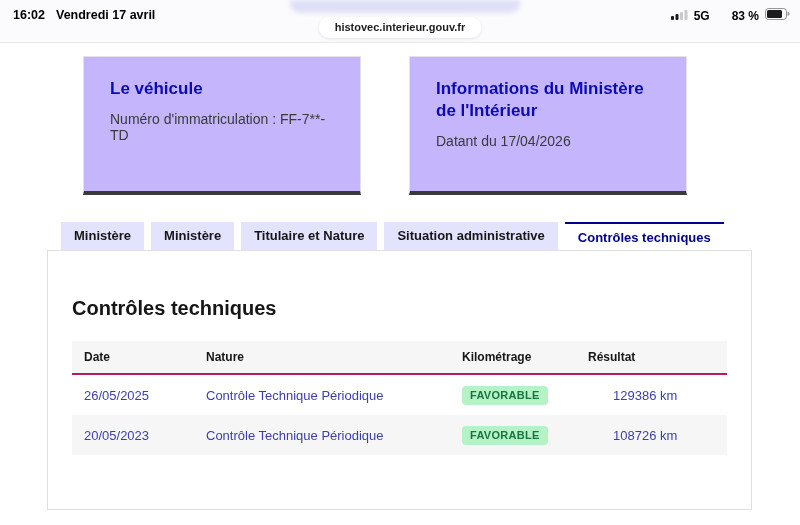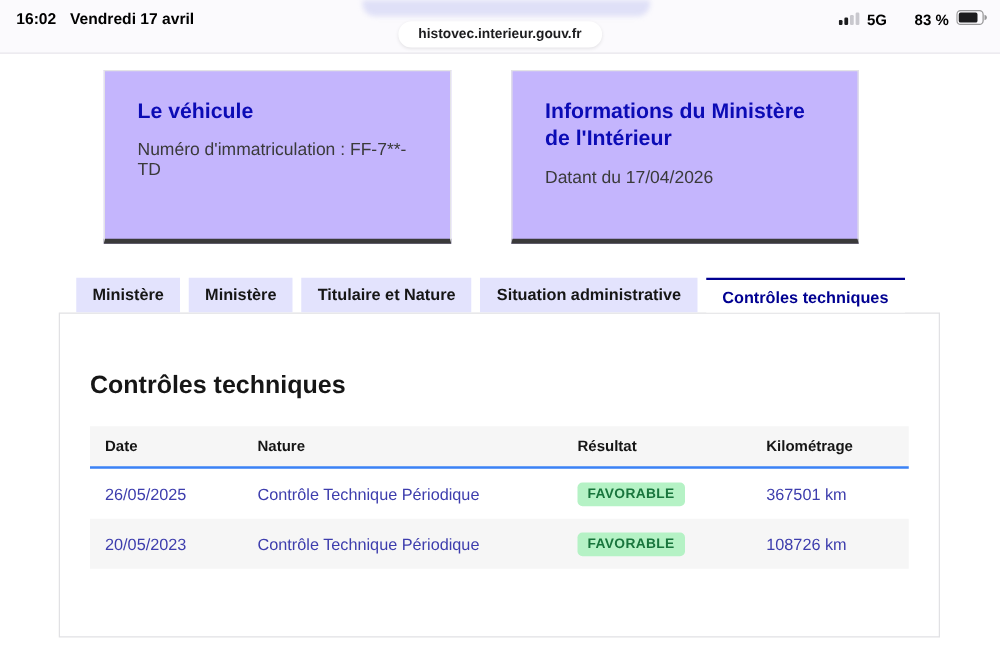--- a/index.html
+++ b/index.html
@@ -43,21 +43,21 @@
          font-family:"Liberation Sans", sans-serif; }
   .tab.active { background:#fff; color:#000091; border-top:2px solid #000091;
                 height:29px; line-height:26px; position:relative; z-index:3; }
   .panel { position:absolute; top:28px; left:0; right:0; bottom:0; background:#fff;
            border:1px solid #e1e1e4; padding:46px 24px 0; }
   .panel-heading { font-size:20px; font-weight:700; color:#161616; margin-bottom:21px; }
 
   
   .tbl { width:100%; }
   .tr { display:flex; align-items:center; }
-  .thead { background:#f6f6f6; height:34px; border-bottom:2px solid #3b82f6;
+  .thead { background:#f6f6f6; height:34px; border-bottom:2px solid #be185d;
            font-size:12px; font-weight:700; color:#161616;align-items:center; }
   .trow { height:40px; font-size:13px; color:#3d3dad; }
   .trow.alt { background:#f6f6f6; }
   .cell { padding-left:12px; }
   .col-date { width:122px; }
   .col-nature { flex:1; }
   .col-res { width:151px; }
   .col-km { width:126px; }
   .badge { display:inline-block; background:#b5f2c5; color:#18753c;
            font-size:11px; font-weight:700; letter-spacing:.3px;
@@ -116,31 +116,31 @@
 
   </div>
 
   <div class="panel">
     <div class="panel-heading">Contrôles techniques</div>
 
     <div class="tbl">
       <div class="tr thead">
         <div class="cell col-date">Date</div>
         <div class="cell col-nature">Nature</div>
+        <div class="cell col-km">Kilométrage</div>
         <div class="cell col-res">Résultat</div>
-        <div class="cell col-km">Kilométrage</div>
       </div>
 
       <div class="tr trow">
         <div class="cell col-date">26/05/2025</div>
         <div class="cell col-nature">Contrôle Technique Périodique</div>
         <div class="cell col-res">
           <span class="badge">FAVORABLE</span>
         </div>
-        <div class="cell col-km">367501 km</div>
+        <div class="cell col-km">129386 km</div>
       </div>
 
       <div class="tr trow alt">
         <div class="cell col-date">20/05/2023</div>
         <div class="cell col-nature">Contrôle Technique Périodique</div>
         <div class="cell col-res">
           <span class="badge">FAVORABLE</span>
         </div>
         <div class="cell col-km">108726 km</div>
       </div>

